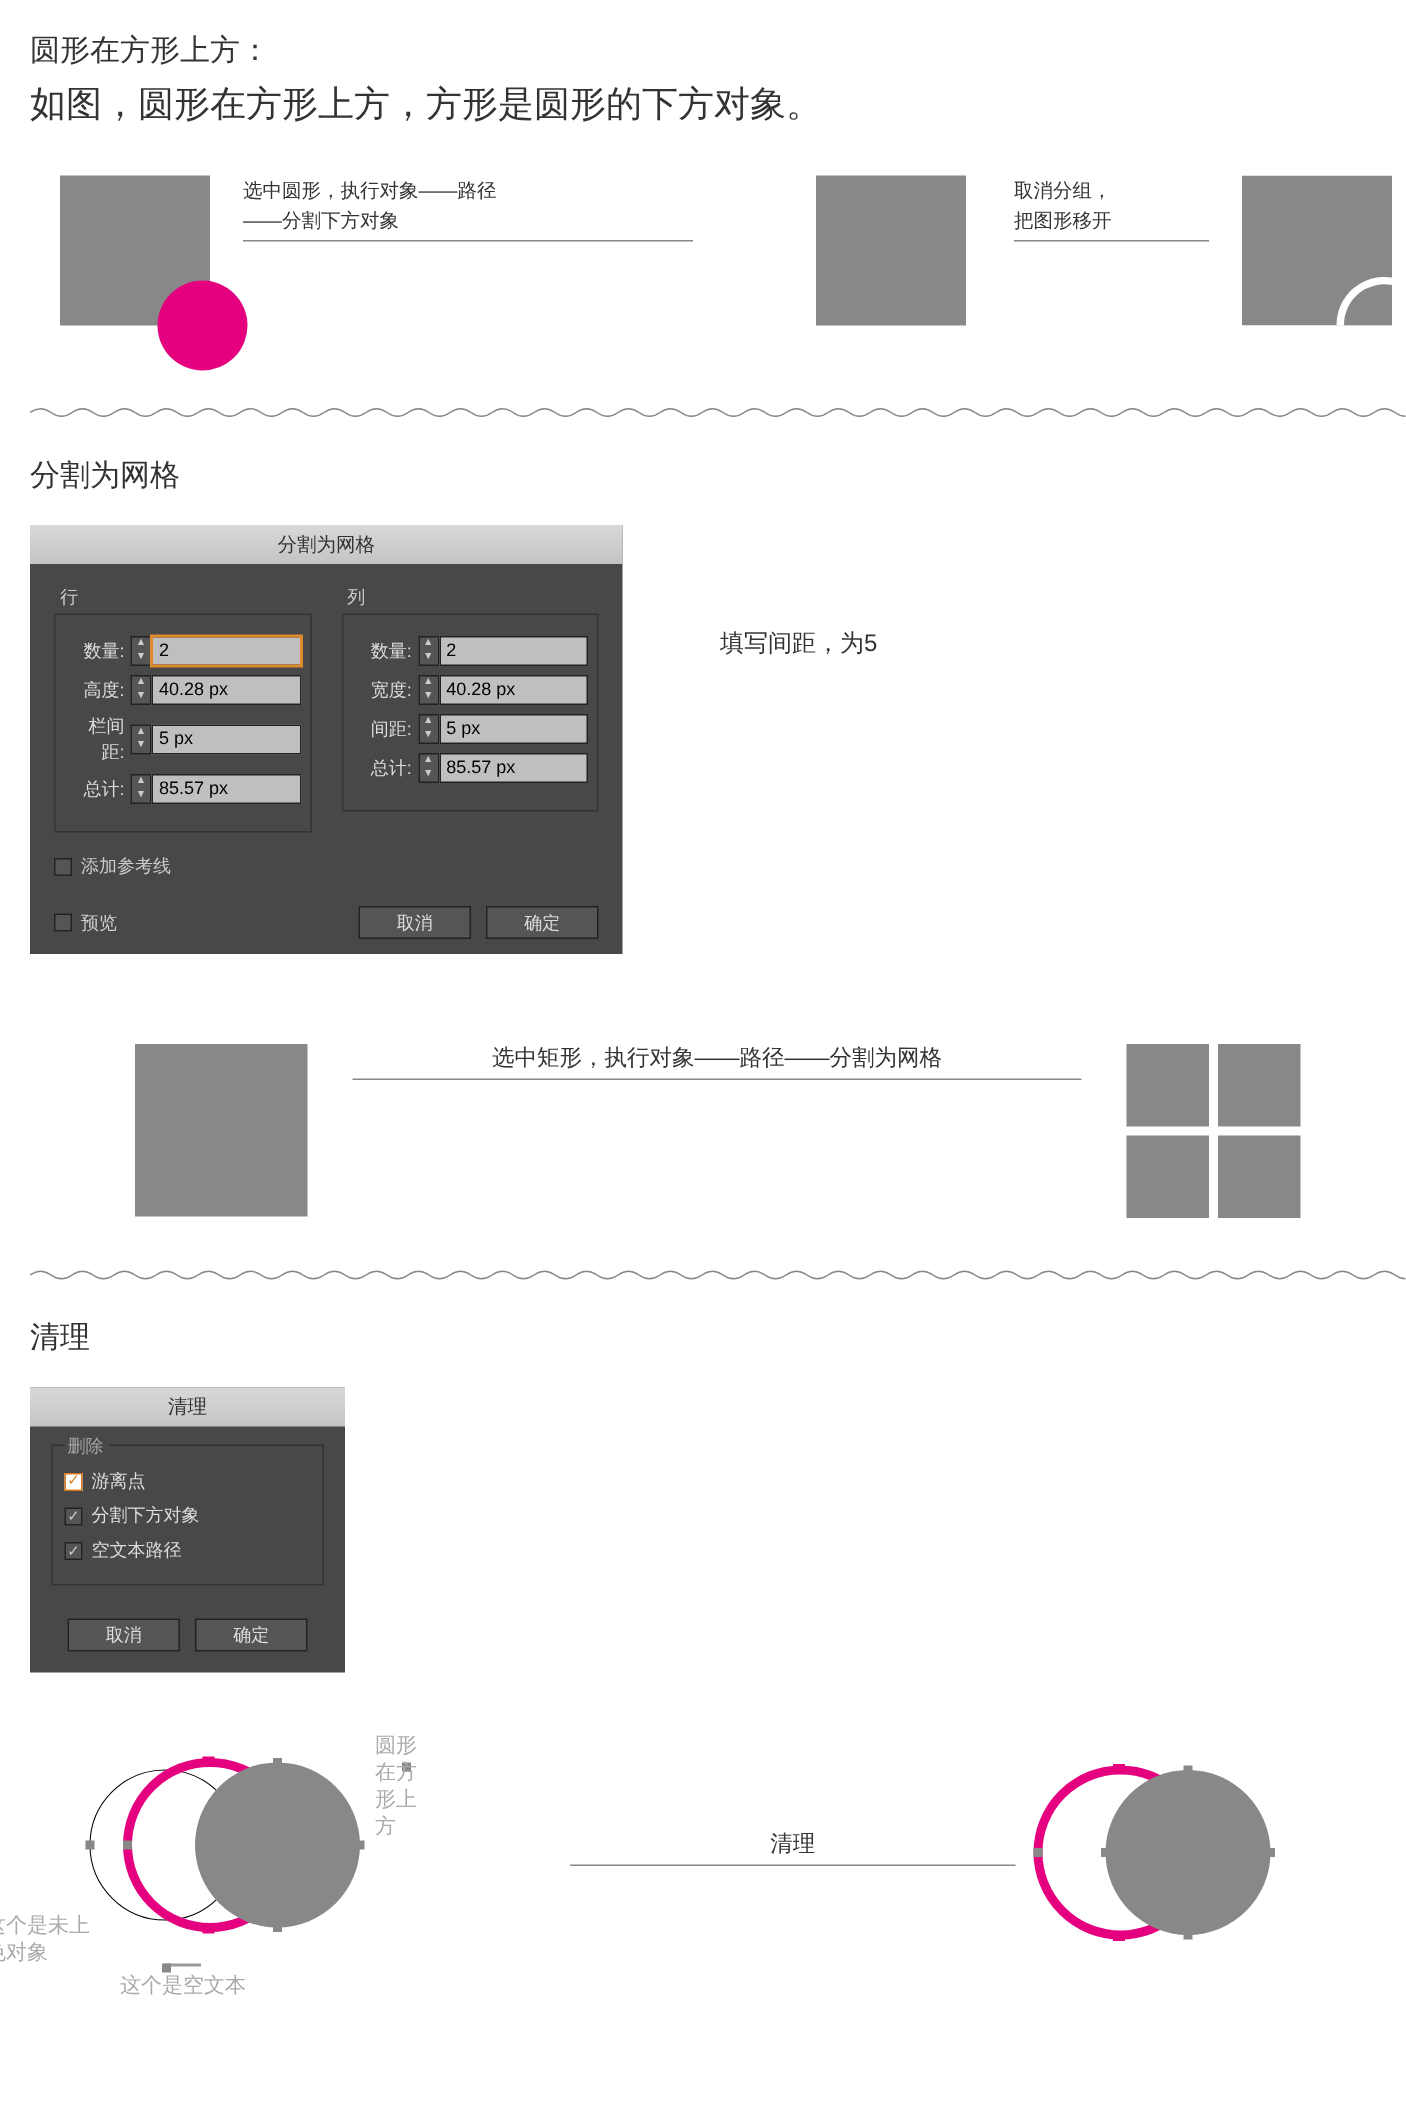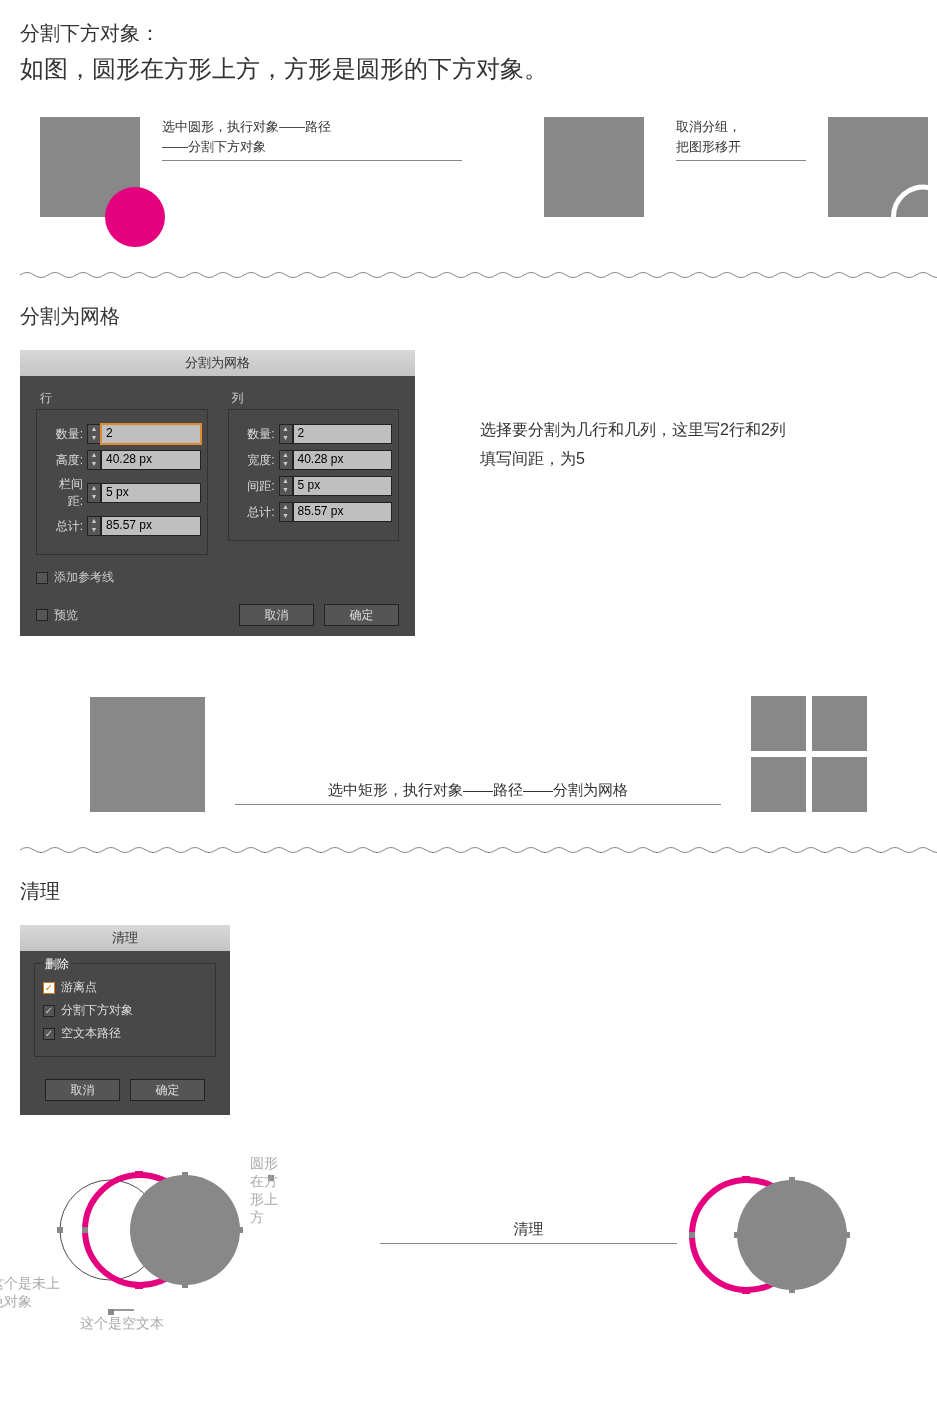--- a/index.html
+++ b/index.html
@@ -46,53 +46,53 @@
   .fld-input { flex:1; height:20px; background:#bfbfbf; border:1px solid #222; color:#000; padding:1px 4px; font-size:12px;}
   .fld-input.focus { outline:2px solid #e08a2c; outline-offset:-1px;}
   .dlg-opts { margin-top:14px;text-align:center;}
   .chk-row { display:flex; align-items:center; gap:6px; margin:8px 0; color:#ccc;}
   .chk { width:12px; height:12px; background:#555; border:1px solid #222;}
   .btn { width:75px; height:22px; background:#555; border:1px solid #222; color:#ddd; font-size:12px; display:flex; align-items:center; justify-content:center;}
   
   .sec2-side { margin-left:460px; margin-top:-220px; font-size:16px; line-height:1.8; position:absolute;}
   .sec2-wrap { position:relative;}
   
-  .sec2-row2 { display:flex; align-items:flex-end; margin-top:60px; margin-left:70px;}
+  .sec2-row2 { display:flex; align-items:flex-start; margin-top:60px; margin-left:70px;}
   .sq3 { width:115px; height:115px; background:#888;}
   .arrow-cap { flex:1; margin:0 30px;}
   .arrow-label { text-align:center; font-size:15px; margin-bottom:4px;}
   .grid2 { display:grid; grid-template-columns: 55px 55px; grid-template-rows: 55px 55px; gap:6px; margin-right:50px;}
   .gcell { background:#888;}
   
   
   .dialog2 { width:210px; background:#484848; color:#ddd; font-size:12px; margin-top:10px;}
   .dlg2-body { padding:12px 14px;}
   .fieldset2 { border:1px solid #333; padding:6px 8px 8px 8px;}
-  .fs2-title { margin-top:-14px; background:#484848; width:30px; padding:0 2px; font-size:12px; color:#ffffff;}
+  .fs2-title { margin-top:-14px; background:#484848; width:30px; padding:0 2px; font-size:12px; color:#a3a3a3;}
   .chk-row2 { display:flex; align-items:center; gap:6px; margin:6px 0;}
   .chk-orange { width:12px; height:12px; background:#fff; border:1px solid #d97a1a; display:flex; align-items:center; justify-content:center;}
   .chk-orange::after{content:"✓"; color:#d97a1a; font-size:10px; line-height:10px;}
   .chk-grey { width:12px; height:12px; background:#555; border:1px solid #222; display:flex; align-items:center; justify-content:center;}
   .chk-grey::after{content:"✓"; color:#ccc; font-size:10px;}
   .dlg2-foot { display:flex; gap:10px; padding:10px 14px 14px; justify-content:center;}
   .btn2 { width:75px; height:22px; background:#555; border:1px solid #222; color:#ddd; font-size:12px; display:flex; align-items:center; justify-content:center;}
   
   
   .sec3-row { display:flex; align-items:center; margin-top:40px;}
   .ill-left { position:relative; width:260px; height:160px;}
   .annot { color:#aaa; font-size:14px; position:absolute;}
   .mid-label { flex:1; text-align:center;}
   .mid-label-txt { font-size:15px;}
   .ill-right { position:relative; width:200px; height:140px; margin-right:40px;}
   .handle { width:6px; height:6px; background:#888; position:absolute;}
 </style>
 </head>
 <body>
 
-<div class="heading">分割下方对象：</div>
+<div class="heading">圆形在方形上方：</div>
 <div class="subheading">如图，圆形在方形上方，方形是圆形的下方对象。</div>
 
 <div class="sec1-row">
   <div class="shape-wrap1">
     <div class="shape-sq"></div>
     <div class="shape-circ"></div>
   </div>
   <div class="col1b">
     <div class="caption1">选中圆形，执行对象——路径——分割下方对象</div>
     <hr class="hr-thin" style="width:300px; margin-left:0;">
@@ -217,21 +217,20 @@
         <div style="display:flex; gap:10px;">
           <div class="btn">取消</div>
           <div class="btn">确定</div>
         </div>
       </div>
     </div>
   </div>
 </div>
 
 <div class="sec2-side">
-  <div>选择要分割为几行和几列，这里写2行和2列</div>
   <div>填写间距，为5</div>
 </div>
 </div>
 
 <div class="sec2-row2">
   <div class="sq3"></div>
   <div class="arrow-cap">
     <div class="arrow-label">选中矩形，执行对象——路径——分割为网格</div>
     <hr class="hr-thin">
   </div>

